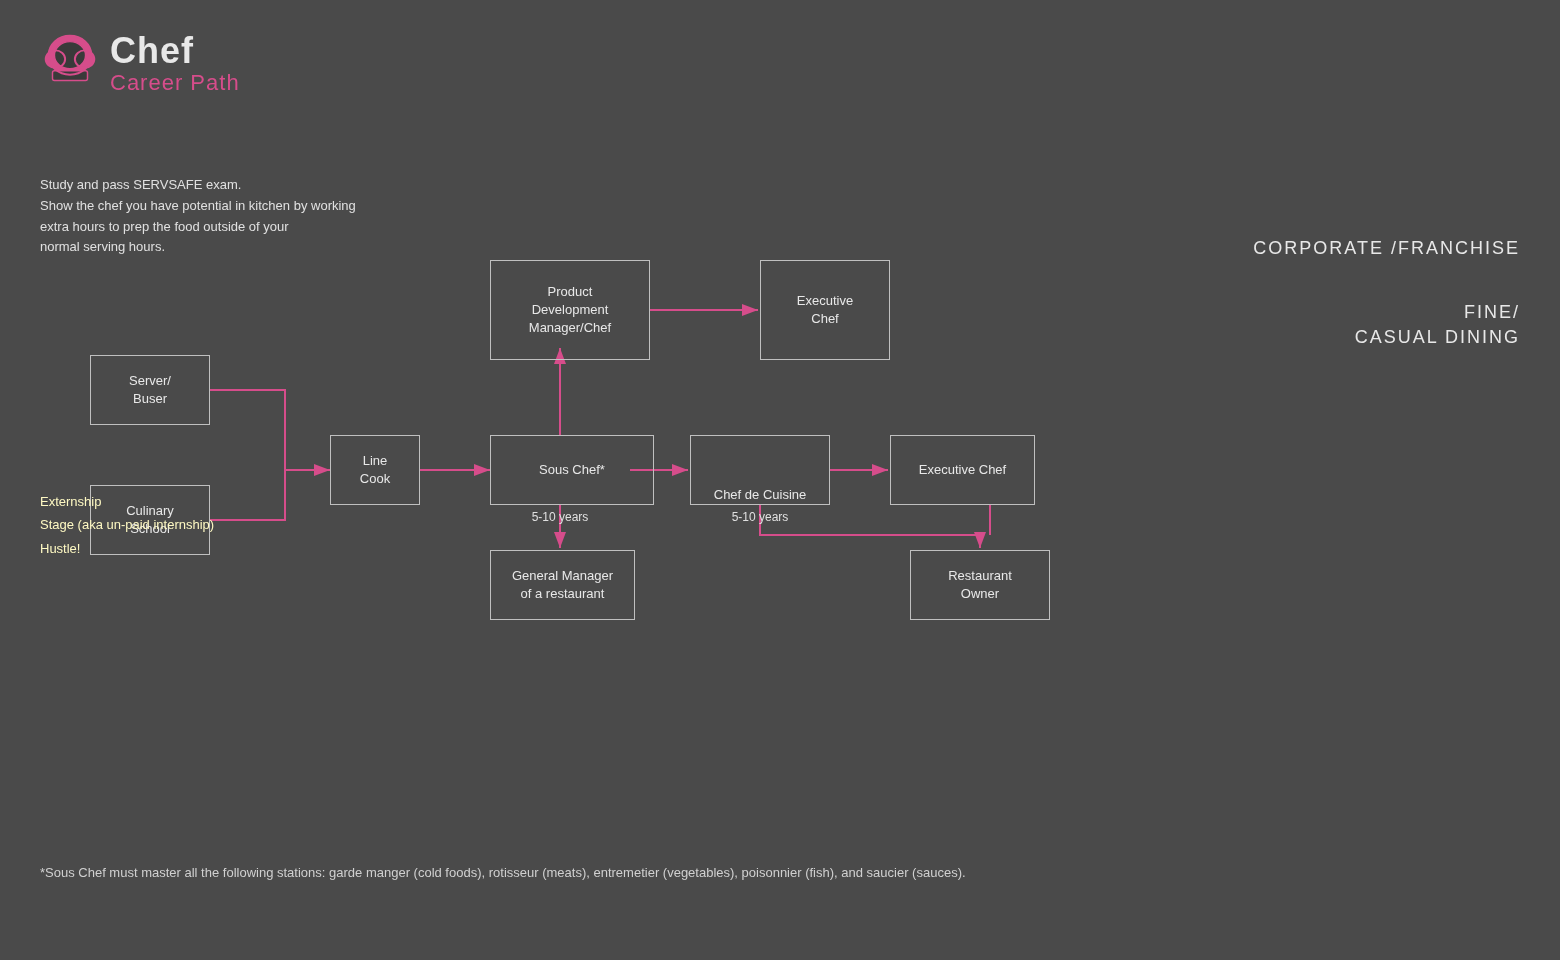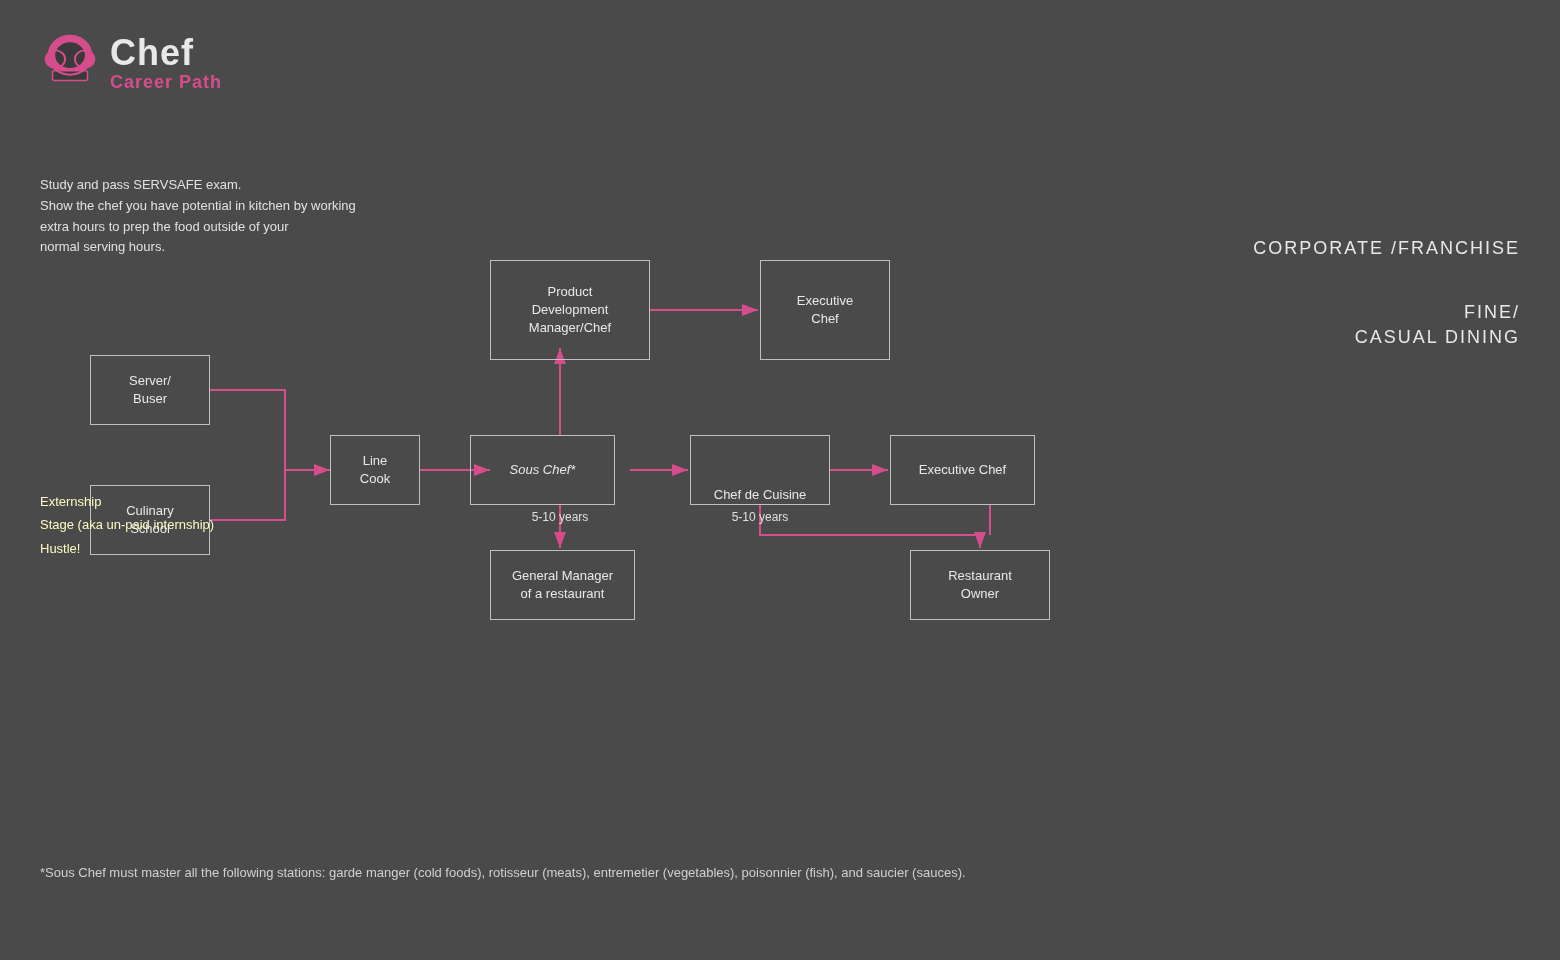--- a/index.html
+++ b/index.html
@@ -31,23 +31,23 @@
       flex-direction: column;
       line-height: 1.1;
     }
     .logo-chef {
       font-size: 36px;
       font-weight: 900;
       color: #e8e8e8;
       letter-spacing: 1px;
     }
     .logo-career {
-      font-size: 18px;
+      font-size: 22px;
       color: #d64d8b;
-      font-weight: 700;
+      font-weight: 400;
       letter-spacing: 1px;
     }
 
     
     .info-text {
       position: absolute;
       top: 175px;
       left: 40px;
       font-size: 13px;
       color: #e0e0e0;
@@ -207,21 +207,21 @@
   </div>
 
   <div class="box" style="left:450px; top:105px; width:160px; height:100px;">
     <span>Product<br>Development<br>Manager/Chef</span>
   </div>
 
   <div class="box" style="left:720px; top:105px; width:130px; height:100px;">
     <span>Executive<br>Chef</span>
   </div>
 
-  <div class="box" style="left:430px; top:280px; width:145px; height:70px;font-style:italic;">
+  <div class="box" style="left:450px; top:280px; width:164px; height:70px;">
     <span>Sous Chef*</span>
   </div>
 
   <div class="time-label" style="left:450px; top:355px; width:140px;">
     <span>5-10 years</span>
   </div>
 
   <div class="box" style="left:650px; top:280px; width:140px; height:70px;align-items:flex-end;">
     <span>Chef de Cuisine</span>
   </div>

